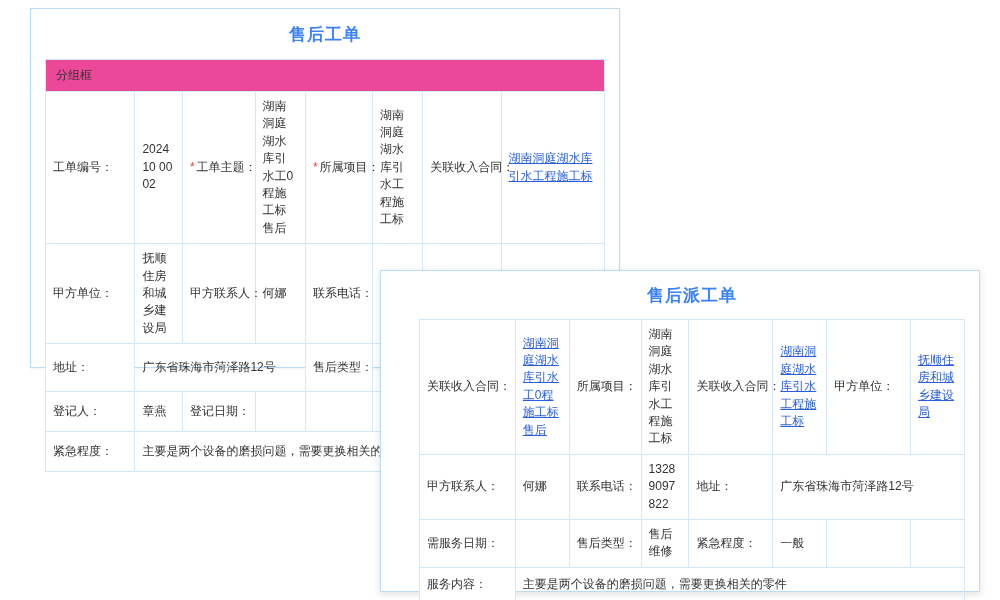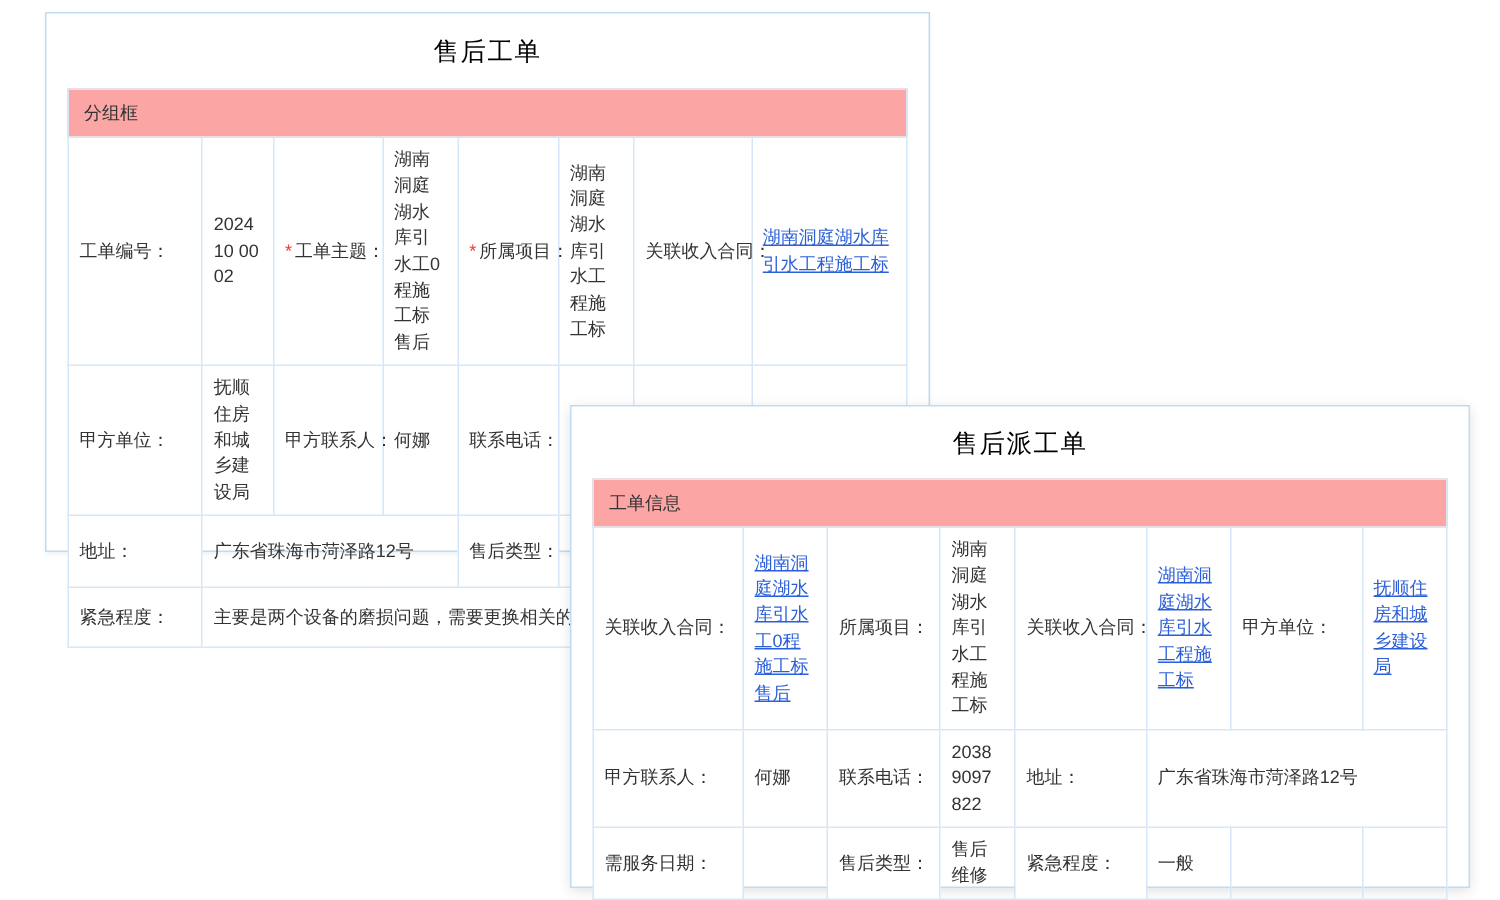--- a/index.html
+++ b/index.html
@@ -31,37 +31,38 @@
     width: 590px;
     height: 360px;
     box-shadow: 0 1px 3px rgba(0,0,0,0.06);
   }
   .panel-front {
     left: 380px;
     top: 270px;
     width: 600px;
     height: 322px;
     box-shadow: 0 2px 8px rgba(0,0,0,0.12);
+    padding-left: 24px;
   }
 
   .panel-title {
     text-align: center;
     font-size: 17px;
-    font-weight: normal;
-    color: #000000;
+    font-weight: bold;
+    color: #3b82f6;
     padding: 14px 0 13px 0;
     letter-spacing: 1px;
   }
   .panel-front .panel-title { padding: 13px 0 12px 0; }
 
   .group-wrap {
     padding: 0 14px 14px 14px;
   }
   .group-head {
-    background: #fca5a5;
+    background: #ec4899;
     border: 1px solid #d6e8f7;
     border-bottom: none;
     font-size: 12px;
     color: #333;
     padding: 7px 10px;
     box-sizing: border-box;
   }
 
   table.form {
     width: 100%;
@@ -146,33 +147,42 @@
         </tr>
         <tr class="row3">
           <td class="label">地址：</td>
           <td class="value" colspan="3">广东省珠海市菏泽路12号</td>
           <td class="label">售后类型：</td>
           <td class="value">售后维修</td>
           <td class="label">紧急程度：</td>
           <td class="value">一般</td>
         </tr>
         <tr class="row3">
+          <td class="label">登记人：</td>
+          <td class="value">章燕</td>
+          <td class="label">登记日期：</td>
+          <td class="value"></td>
+          <td class="value"></td>
+          <td class="value"></td>
+          <td class="value"></td>
+          <td class="value"></td>
+        </tr>
+        <tr class="row3">
           <td class="label">紧急程度：</td>
           <td class="value" colspan="7">主要是两个设备的磨损问题，需要更换相关的零件</td>
         </tr>
       </tbody>
         </table>
     </div>
   </div>
 
   <div class="panel panel-front">
     <div class="panel-title">售后派工单</div>
 
     <div class="group-wrap">
-      <div class="group-head">工单信息</div>
 
       <table class="form">
         <colgroup>
           <col style="width:16%">
             <col style="width:9%">
           <col style="width:12%">
             <col style="width:8%">
           <col style="width:14%">
             <col style="width:9%">
           <col style="width:14%">
@@ -186,21 +196,21 @@
           <td class="value">湖南洞庭湖水库引水工程施工标</td>
           <td class="label">关联收入合同：</td>
           <td class="value"><a class="link">湖南洞庭湖水库引水工程施工标</a></td>
           <td class="label">甲方单位：</td>
           <td class="value"><a class="link">抚顺住房和城乡建设局</a></td>
         </tr>
         <tr style="height:52px">
           <td class="label">甲方联系人：</td>
           <td class="value">何娜</td>
           <td class="label">联系电话：</td>
-          <td class="value">2038 9097 822</td>
+          <td class="value">1328 9097 822</td>
           <td class="label">地址：</td>
           <td class="value" colspan="3">广东省珠海市菏泽路12号</td>
         </tr>
         <tr style="height:44px">
           <td class="label">需服务日期：</td>
           <td class="value"></td>
           <td class="label">售后类型：</td>
           <td class="value">售后维修</td>
           <td class="label">紧急程度：</td>
           <td class="value">一般</td>

